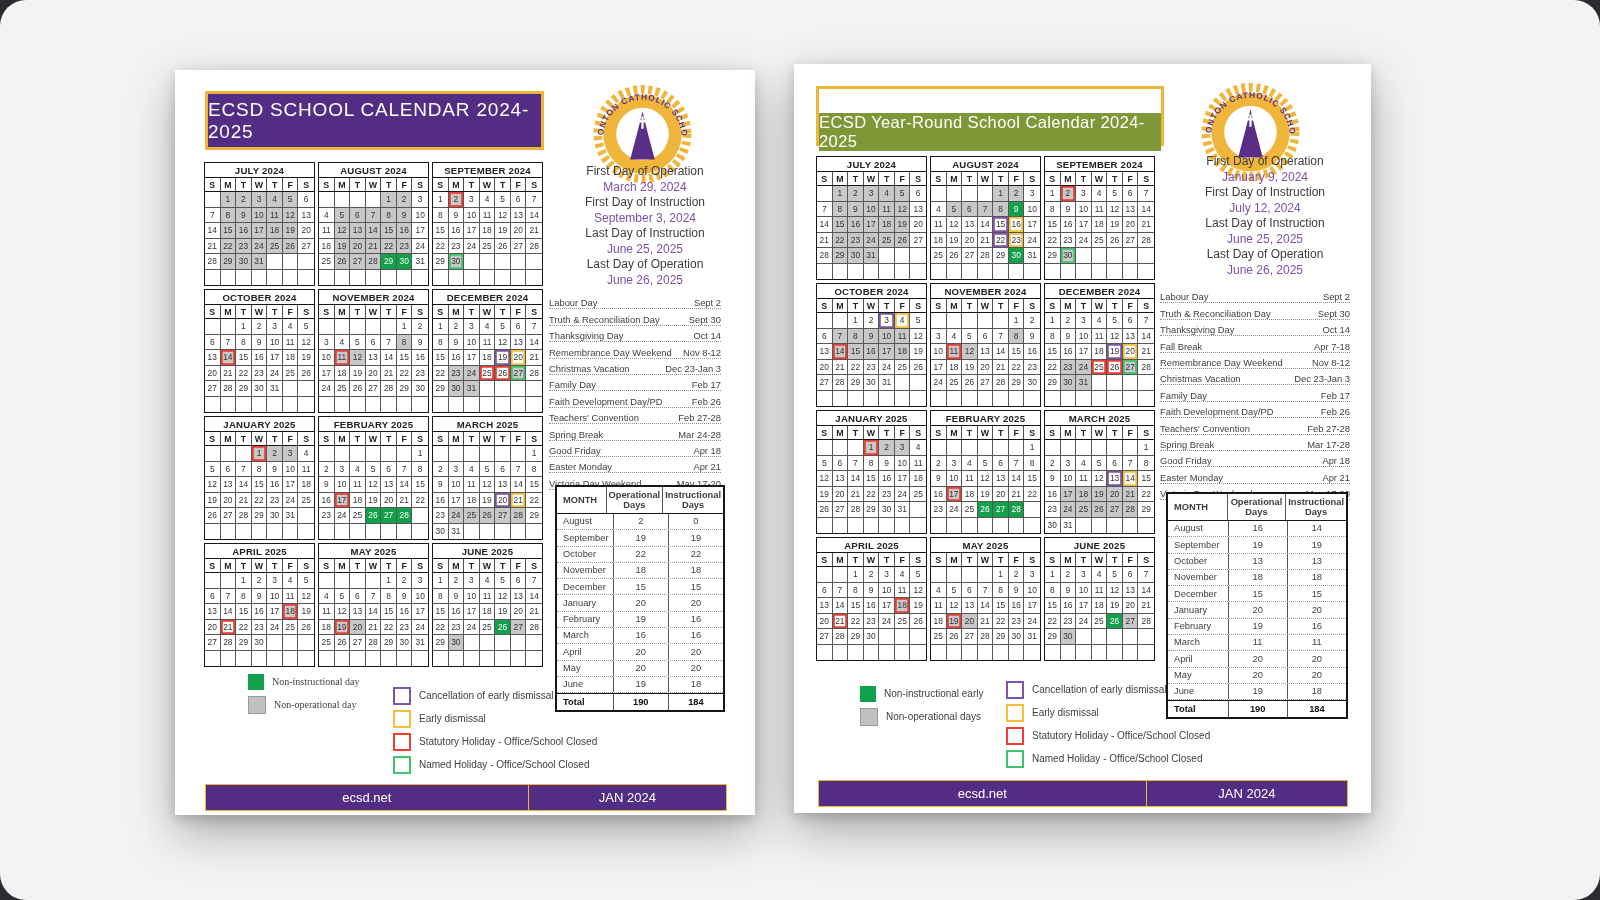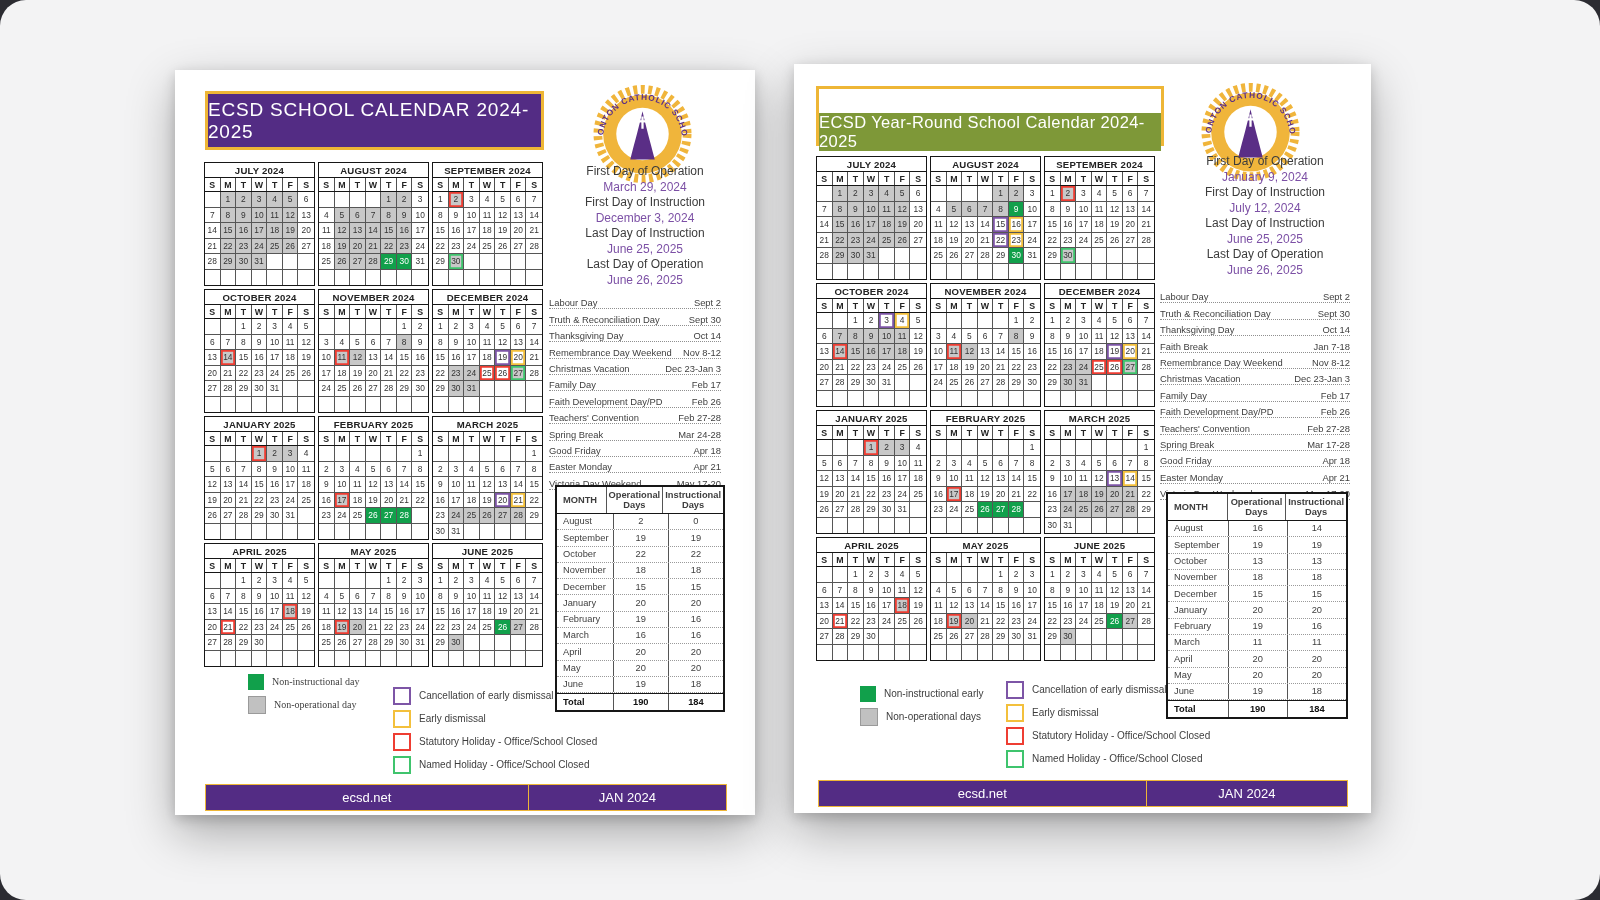--- a/index.html
+++ b/index.html
@@ -135,21 +135,21 @@
         </text>
       </svg>
     </div>
     <div class="keydates">
         <div class="kd">
           <div class="kdl">First Day of Operation</div>
           <div class="kdv">March 29, 2024</div>
         </div>
         <div class="kd">
           <div class="kdl">First Day of Instruction</div>
-          <div class="kdv">December 3, 2024</div>
+          <div class="kdv">September 3, 2024</div>
         </div>
         <div class="kd">
           <div class="kdl">Last Day of Instruction</div>
           <div class="kdv">June 25, 2025</div>
         </div>
         <div class="kd">
           <div class="kdl">Last Day of Operation</div>
           <div class="kdv">June 26, 2025</div>
         </div>
       </div>
@@ -1699,22 +1699,22 @@
         </div>
         <div class="hrow">
           <span class="hname">Truth &amp; Reconciliation Day</span>
           <span class="hdate">Sept 30</span>
         </div>
         <div class="hrow">
           <span class="hname">Thanksgiving Day</span>
           <span class="hdate">Oct 14</span>
         </div>
         <div class="hrow">
-          <span class="hname">Faith Break</span>
-          <span class="hdate">Jan 7-18</span>
+          <span class="hname">Fall Break</span>
+          <span class="hdate">Apr 7-18</span>
         </div>
         <div class="hrow">
           <span class="hname">Remembrance Day Weekend</span>
           <span class="hdate">Nov 8-12</span>
         </div>
         <div class="hrow">
           <span class="hname">Christmas Vacation</span>
           <span class="hdate">Dec 23-Jan 3</span>
         </div>
         <div class="hrow">

